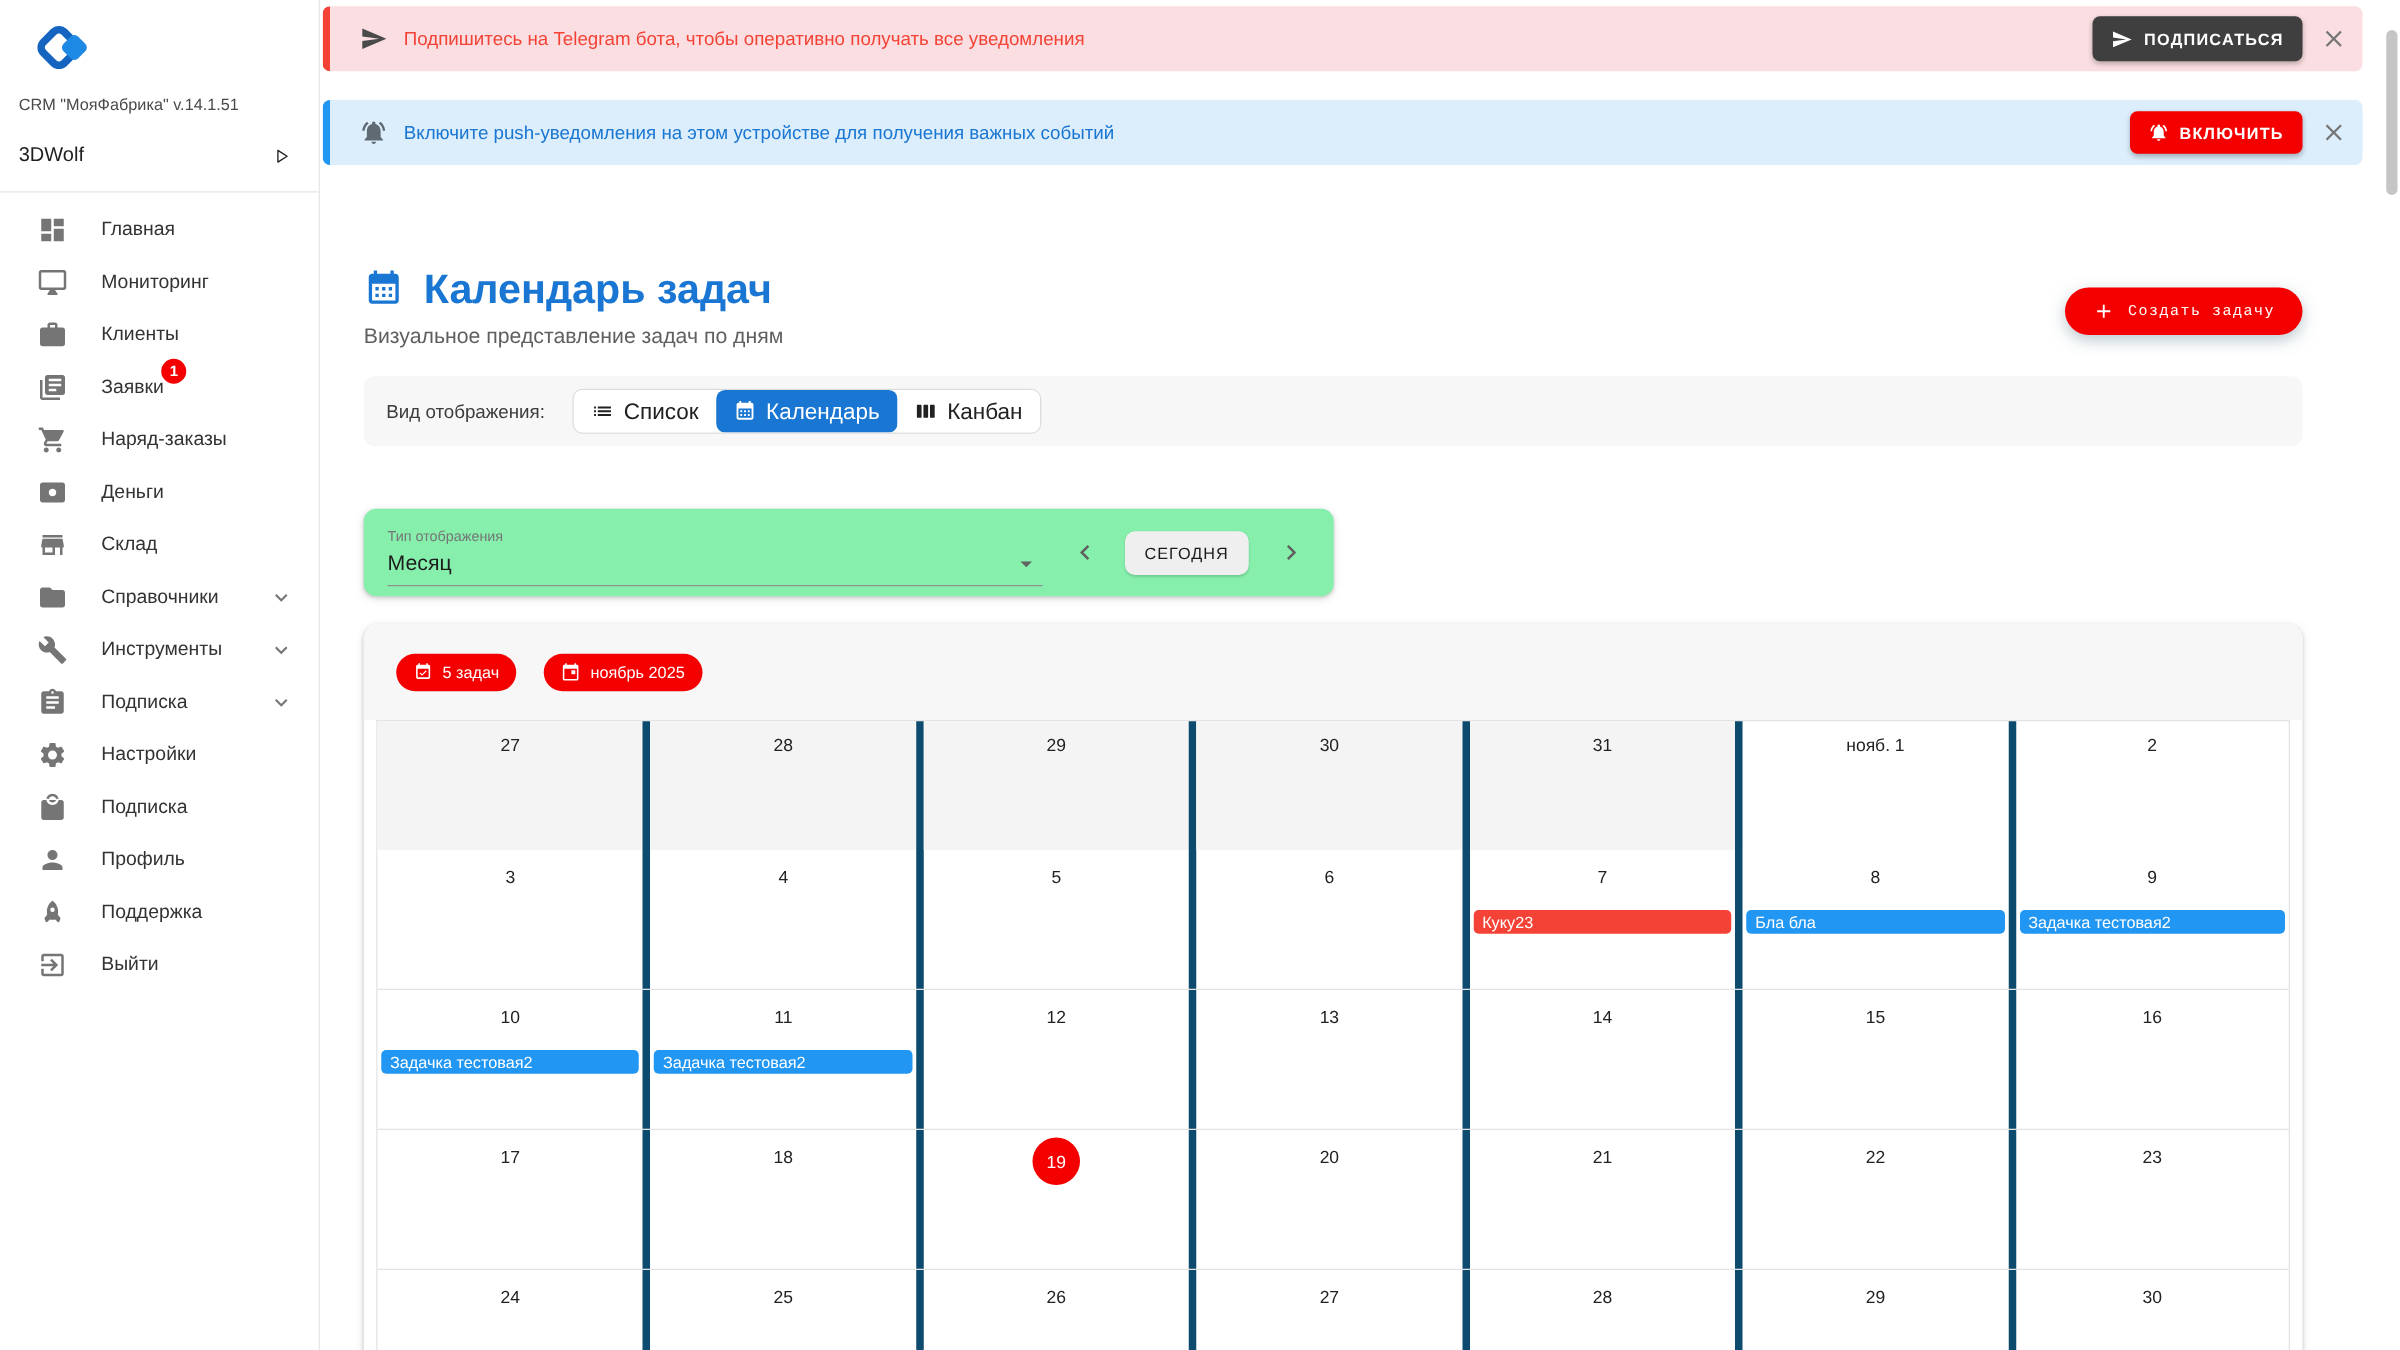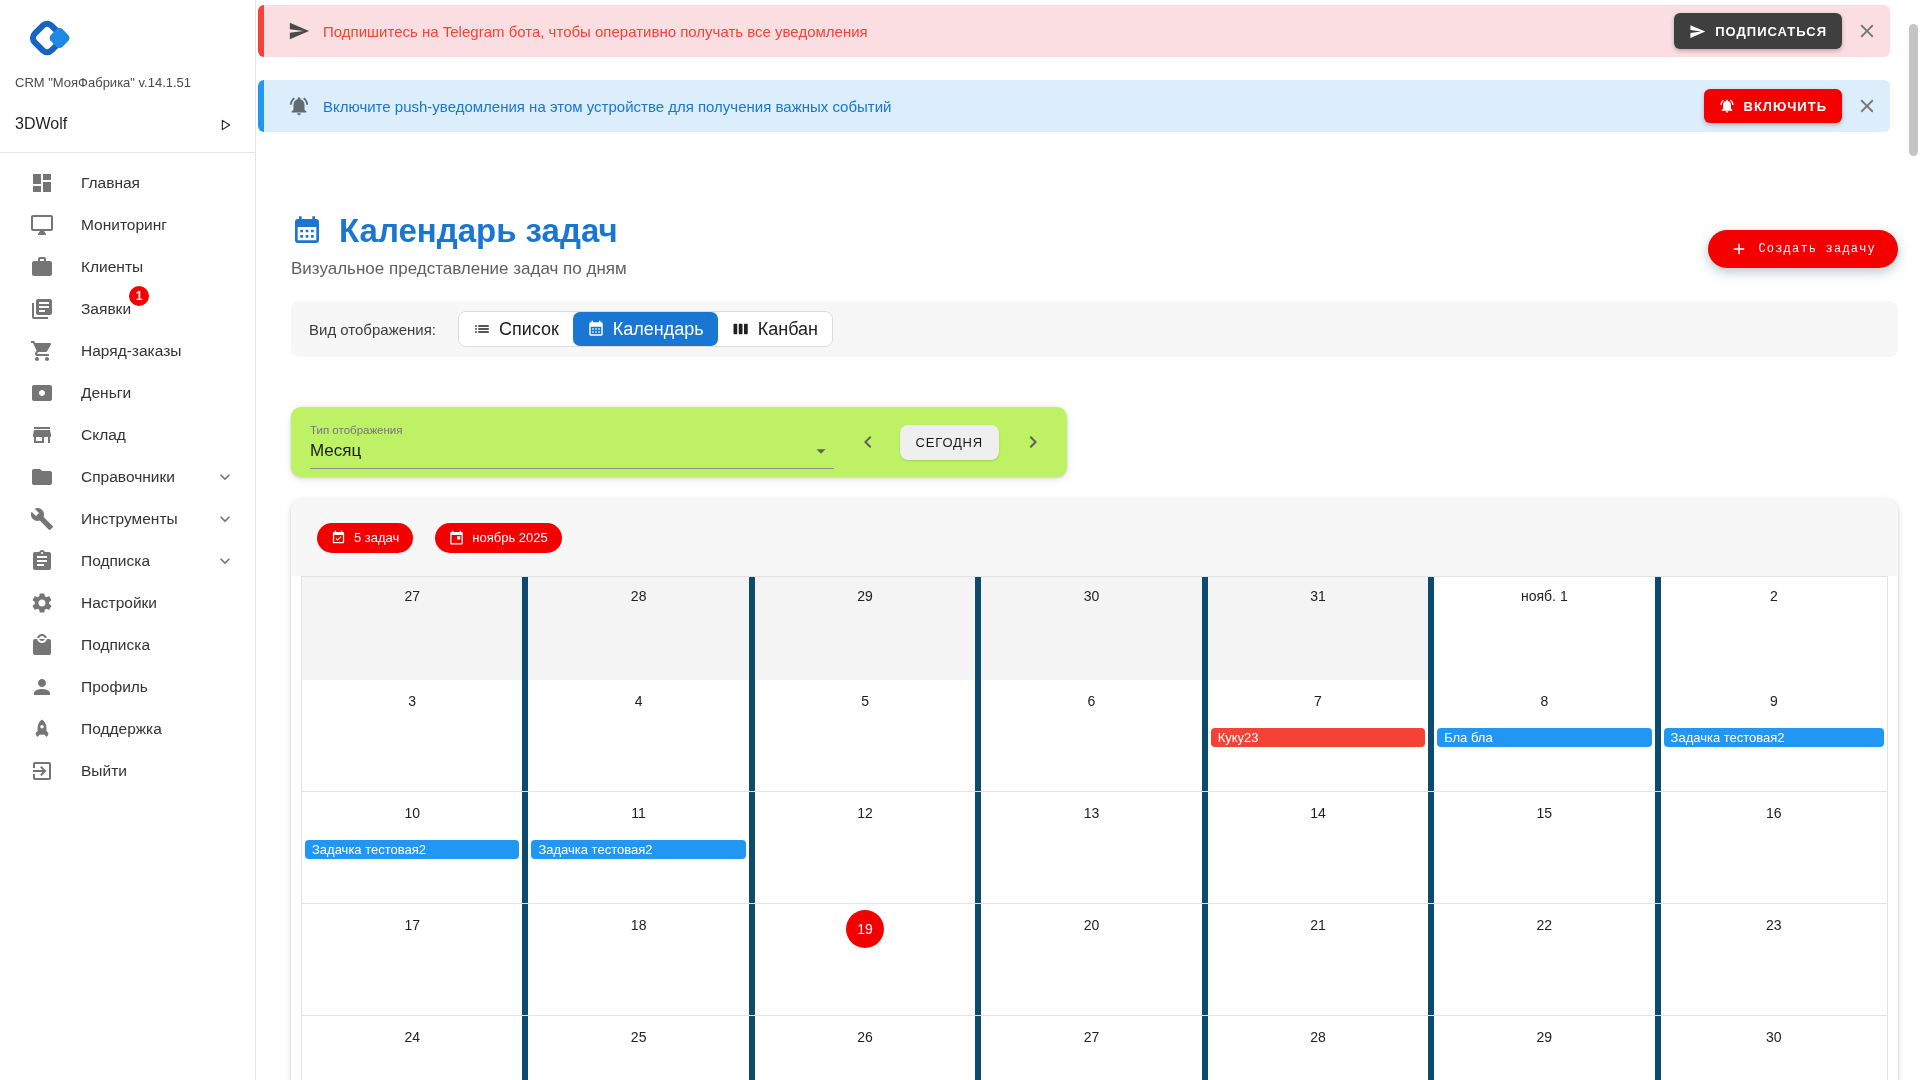--- a/index.html
+++ b/index.html
@@ -40,42 +40,42 @@
   .banner.telegram .banner-text { color:var(--event_red); }
   .banner.push .banner-text { color:var(--accent_blue); }
   .banner-spacer { flex:1; }
   .banner-btn { display:flex; align-items:center; gap:9px; border:none; cursor:pointer;
     border-radius:6px; padding:9px 15px; font-family:inherit; font-size:13px; font-weight:bold;
     letter-spacing:1px; color:#fff; box-shadow:0 2px 4px rgba(0,0,0,.25); }
   .banner-btn.dark { background:var(--dark_button); }
   .banner-btn.red { background:var(--red); }
   .banner-close { margin-left:14px; color:#757575; display:flex; cursor:pointer; }
 
-  .content { flex:1; padding:80px 22px 0 35px; overflow:hidden; }
+  .content { flex:1; padding:80px 78px 0 35px; overflow:hidden; }
   .page-head { position:relative; }
   .title-row { display:flex; align-items:center; gap:16px; color:var(--accent_blue); }
   .page-title { font-size:33px; font-weight:bold; color:var(--accent_blue); }
   .subtitle { margin-top:9px; font-size:17px; color:#5f5f5f; }
   .create-btn { position:absolute; top:18px; right:0; display:flex; align-items:center; gap:10px;
     height:38px; padding:0 22px; border:none; border-radius:19px; background:var(--red); color:#fff;
     font-family:Liberation Mono, monospace; font-size:12px; font-weight:500; letter-spacing:1.2px; cursor:pointer;
     box-shadow:0 4px 12px rgba(120,144,156,.5); }
 
   .view-row { margin-top:22px; height:56px; background:#f7f7f7; border-radius:8px;
     display:flex; align-items:center; padding:0 18px; }
   .view-label { font-size:15px; color:#3c3c3c; }
   .segments { display:flex; align-items:center; margin-left:22px; background:#fff;
     border:1px solid #dcdcdc; border-radius:8px; overflow:hidden; }
   .seg { display:flex; align-items:center; gap:8px; height:34px; padding:0 14px;
     font-size:18px; font-weight:500; color:#212121; cursor:pointer; background:#fff; }
   .seg .ic { color:#212121; }
   .seg.active { background:var(--accent_blue); color:#fff; border-radius:7px; }
   .seg.active .ic { color:#fff; }
 
-  .controls-card { margin-top:50px; width:776px; height:70px; background:#bef264; border-radius:10px;
+  .controls-card { margin-top:50px; width:776px; height:70px; background:#86efac; border-radius:10px;
     box-shadow:0 1px 3px rgba(0,0,0,.14), 0 2px 8px rgba(0,0,0,.10);
     display:flex; align-items:center; padding:0 22px 0 19px; }
   .select { flex:1; cursor:pointer; position:relative; padding-top:9px; }
   .select-label { font-size:11.5px; color:#757575; }
   .select-value-row { display:flex; align-items:center; justify-content:space-between;
     padding:4px 2px 6px 0; border-bottom:1px solid #8f8f8f; font-size:17px; color:#1c1c1c;gap:32px; }
   .select-value-row .ic { color:#616161; }
   .nav-chip { display:flex; color:#5f5f5f; cursor:pointer; margin-left:22px; }
   .today-btn { margin-left:20px; border:none; background:#efefef; border-radius:8px;
     padding:10px 16px; font-family:inherit; font-size:13px; letter-spacing:.8px; color:#1a1a1a;

